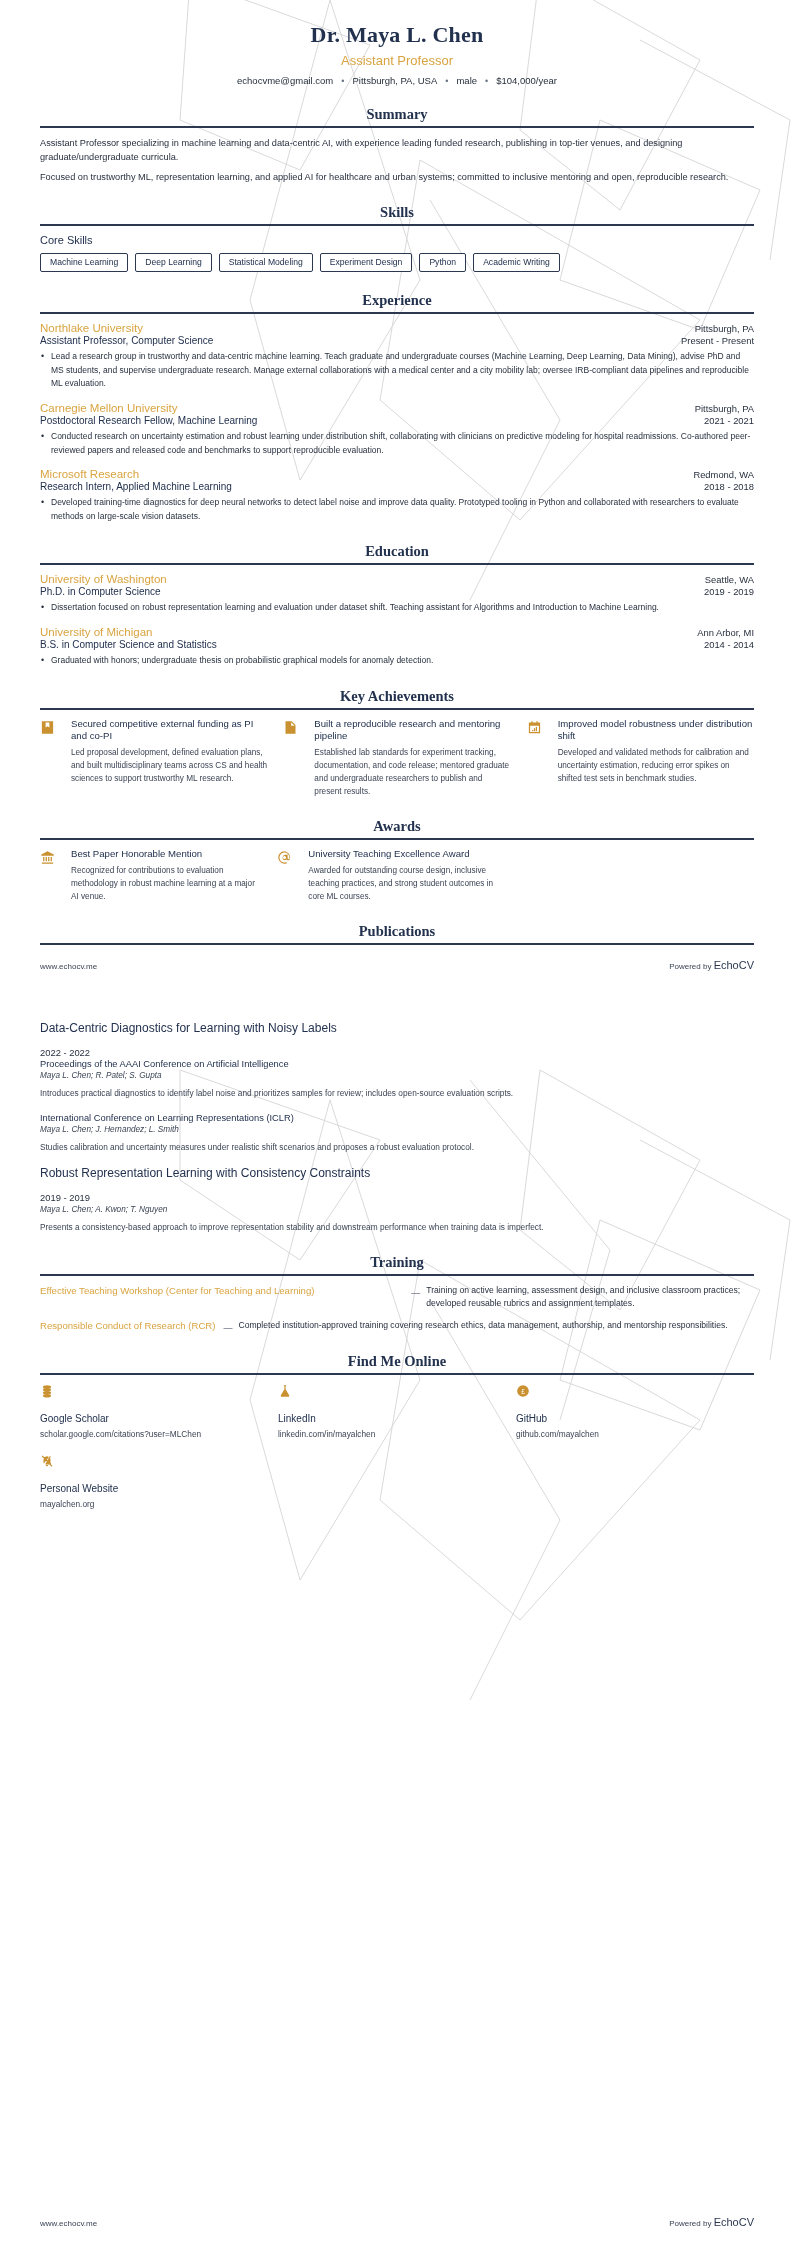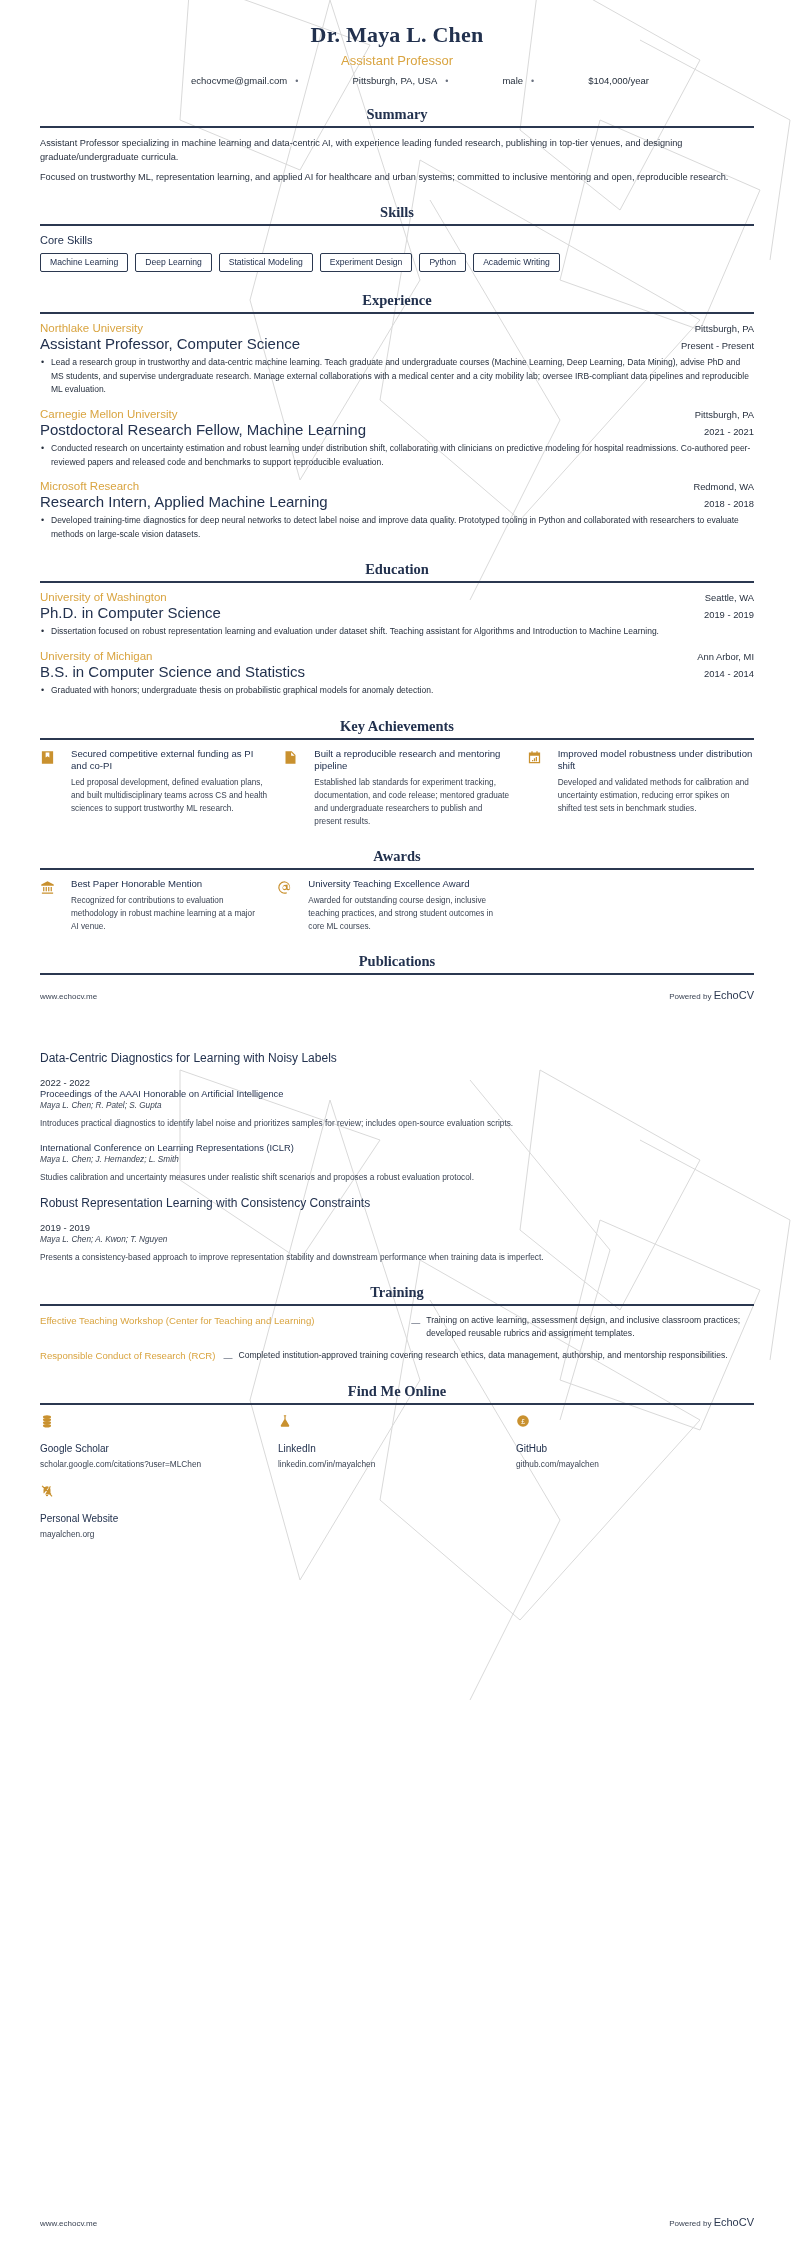--- a/index.html
+++ b/index.html
@@ -50,21 +50,21 @@
   .contact-row {
     margin-top: 7px;
     font-size: 9.5px;
     color: #1f2937;
     display: flex;
     justify-content: center;
     align-items: center;
     gap: 0;
     flex-wrap: wrap;
   }
-  .contact-item { padding: 0 2px; margin-left: 46px; }
+  .contact-item { padding: 0 2px; }
   .contact-sep { padding: 0 6px; color:#6b7280; font-size:9px; }
 
   
   .section { margin-top: 20px; }
   .section-title {
     text-align: center;
     font-family: "Liberation Serif", serif;
     font-weight: bold;
     font-size: 14.5px;
     color: #22314e;
@@ -109,21 +109,21 @@
     justify-content: space-between;
     align-items: baseline;
     gap: 12px;
   }
   .entry-org {
     font-size: 11.5px;
     color: #d9a440;
     font-weight: normal;
   }
   .entry-loc { font-size: 9.4px; color: #27303f; white-space: nowrap; }
-  .entry-role { font-size: 15px; color: #22314e; }
+  .entry-role { font-size: 10px; color: #22314e; }
   .entry-dates { font-size: 9.4px; color: #27303f; white-space: nowrap; }
   .entry-row.sub { margin-top: 1px; }
   .bullets { margin: 4px 0 0 0; padding: 0; list-style: none; }
   .bullets li {
     font-size: 8.5px;
     line-height: 1.6;
     color: #27303f;
     padding-left: 11px;
     position: relative;
     margin-bottom: 1px;
@@ -474,21 +474,21 @@
         </span>
       </div>
 
       <div style="height:46px"></div>
 
       <div class="pub">
         <div class="pub-row">
           <span class="pub-title">Data-Centric Diagnostics for Learning with Noisy Labels</span>
           <span class="pub-dates">2022 - 2022</span>
         </div>
-        <div class="pub-venue">Proceedings of the AAAI Honorable on Artificial Intelligence</div>
+        <div class="pub-venue">Proceedings of the AAAI Conference on Artificial Intelligence</div>
         <div class="pub-authors">Maya L. Chen; R. Patel; S. Gupta</div>
         <div class="pub-desc">Introduces practical diagnostics to identify label noise and prioritizes samples for review; includes open-source evaluation scripts.</div>
       </div>
 
       <div class="pub">
         <div class="pub-venue">International Conference on Learning Representations (ICLR)</div>
         <div class="pub-authors">Maya L. Chen; J. Hernandez; L. Smith</div>
         <div class="pub-desc">Studies calibration and uncertainty measures under realistic shift scenarios and proposes a robust evaluation protocol.</div>
       </div>
 

